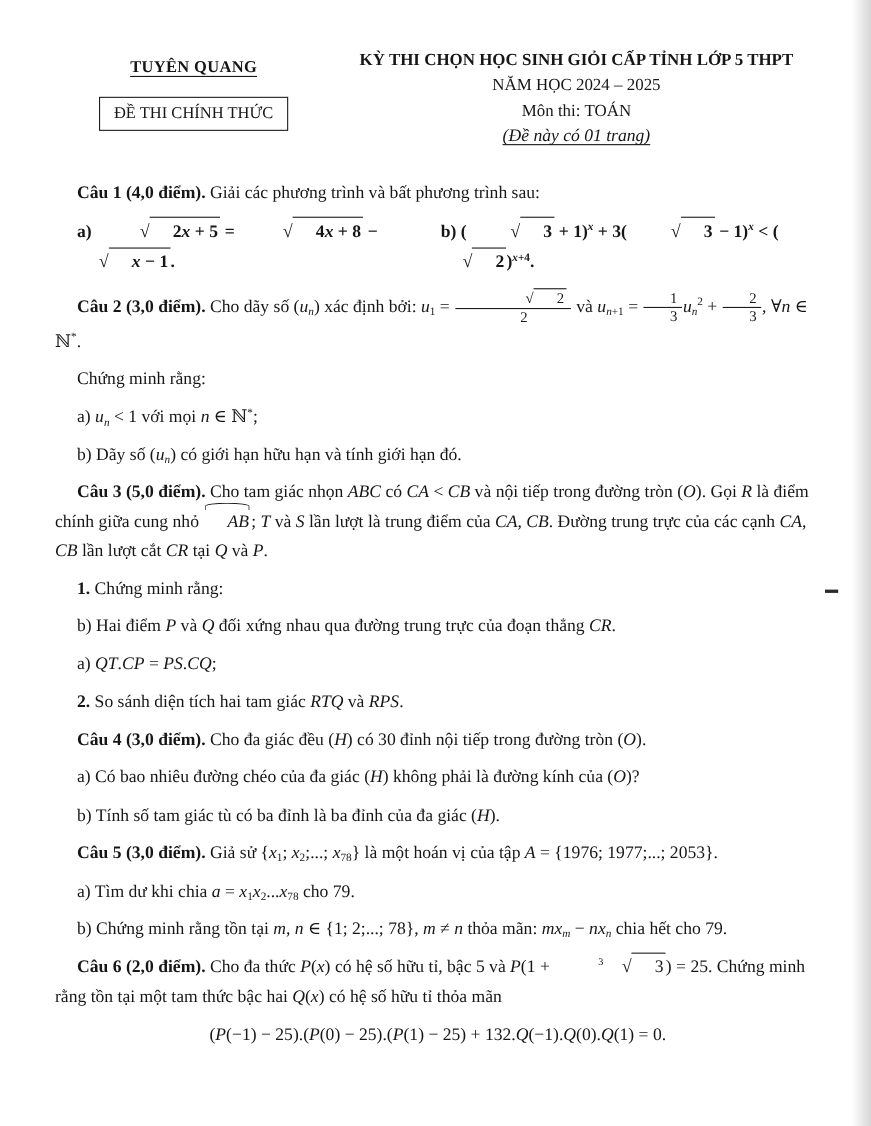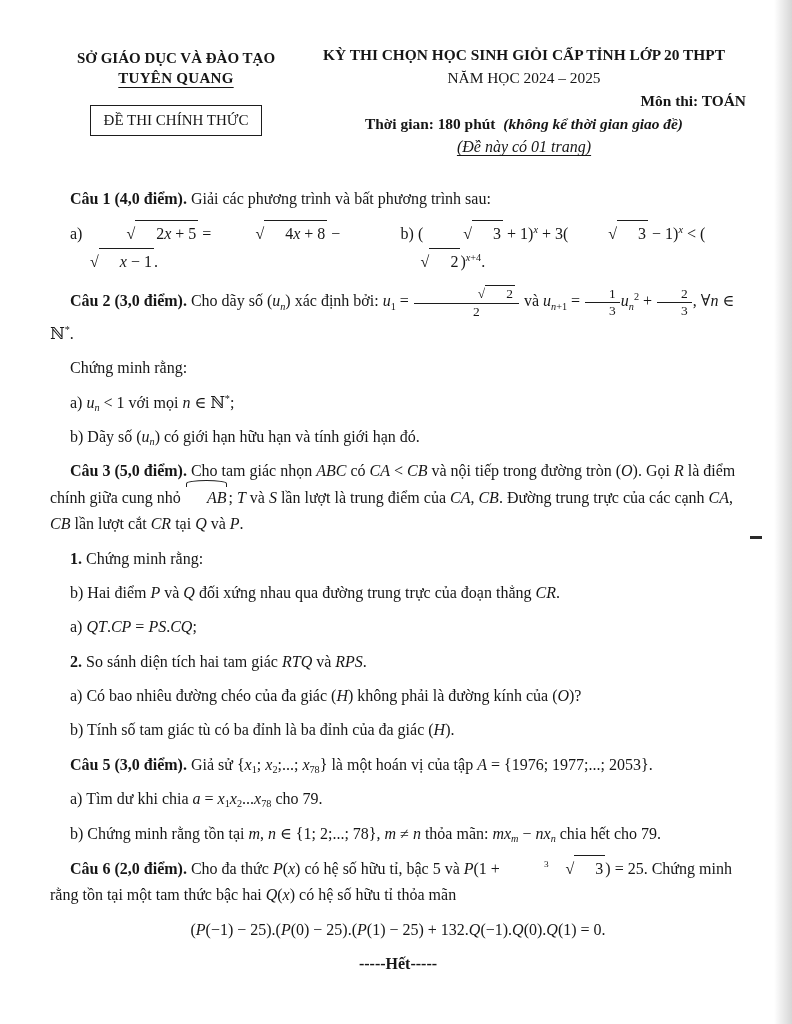--- a/index.html
+++ b/index.html
@@ -16,31 +16,31 @@
 
   
   .hdr{display:flex;align-items:flex-start;margin-bottom:30px;}
   .hdr-left{flex:0 0 252px;text-align:center;padding-top:4px;}
   .hdr-right{flex:1;text-align:center;}
   .dept{font-weight:bold;font-size:15px;white-space:nowrap;}
   .prov{font-weight:bold;font-size:15px;text-decoration:underline;text-underline-offset:4px;margin-top:3px;letter-spacing:0.3px;}
   .official-box{display:inline-block;border:1.6px solid #1d1d1d;padding:6px 13px;margin-top:18px;font-weight:normal;font-size:15px;white-space:nowrap;}
   .xtitle{font-weight:bold;font-size:15.4px;white-space:nowrap;}
   .year{font-weight:normal;font-size:15.4px;margin-top:5px;}
-  .subject{font-weight:bold;font-size:15.4px;margin-top:5px;text-align:right;}
+  .subject{font-weight:normal;font-size:15.4px;margin-top:5px;}
   .duration{font-size:15.4px;margin-top:5px;}
   .dbold{font-weight:bold;}
   .dnote{font-weight:bold;font-style:italic;margin-left:4px;}
   .pages{margin-top:5px;}
   .pnote{font-weight:normal;font-style:italic;text-decoration:underline;text-underline-offset:3px;}
 
   
   .para{margin:0 0 8px;line-height:1.65;text-indent:20px;}
   .qstart{margin-top:3px;}
-  .two-col{display:flex;margin:0 0 10px;align-items:center;}
+  .two-col{display:flex;margin:0 0 10px;align-items:center;font-weight:bold;}
   .two-col .para{margin:0;}
   .col-a{flex:0 0 47.5%;}
   .col-b{flex:1;}
   .center{text-align:center;text-indent:0;}
   .end{font-weight:bold;margin-top:4px;}
 
   
   .bold{font-weight:bold;}
   .m{font-style:italic;}
   sup,sub{font-size:64%;line-height:0;}
@@ -57,34 +57,29 @@
   .arcwrap::before{content:"";position:absolute;left:1px;right:1px;top:-5px;height:6px;
     border:1.2px solid #1c1c1c;border-bottom:none;border-radius:100% 100% 0 0;}
 </style>
 </head>
 <body>
 
 <div class="page">
 
   <header class="hdr">
     <div class="hdr-left">
-      <div class="dept">SỞ GIÁO DỤC VÀ ĐÀO TẠO</div>
       <div class="prov">TUYÊN QUANG</div>
       <div class="official-box">
         <span>ĐỀ THI CHÍNH THỨC</span>
       </div>
     </div>
     <div class="hdr-right">
-      <div class="xtitle">KỲ THI CHỌN HỌC SINH GIỎI CẤP TỈNH LỚP 20 THPT</div>
+      <div class="xtitle">KỲ THI CHỌN HỌC SINH GIỎI CẤP TỈNH LỚP 5 THPT</div>
       <div class="year">NĂM HỌC 2024 – 2025</div>
       <div class="subject">Môn thi: TOÁN</div>
-      <div class="duration">
-        <span class="dbold">Thời gian: 180 phút</span>
-        <span class="dnote">(không kể thời gian giao đề)</span>
-      </div>
       <div class="pages">
         <span class="pnote">(Đề này có 01 trang)</span>
       </div>
     </div>
   </header>
 
   <main>
     <p class="para qstart"><span class="bold">Câu 1 (4,0 điểm).</span><span class="seg"> Giải các phương trình và bất phương trình sau:</span></p>
     <div class="two-col">
       <p class="para col-a"><span class="seg">a) </span><span class="sqrt"><span class="rsym">√</span><span class="rad"><span class="seg">2</span><span class="m">x</span><span class="seg"> + 5</span></span></span><span class="seg"> = </span><span class="sqrt"><span class="rsym">√</span><span class="rad"><span class="seg">4</span><span class="m">x</span><span class="seg"> + 8</span></span></span><span class="seg"> − </span><span class="sqrt"><span class="rsym">√</span><span class="rad"><span class="m">x</span><span class="seg"> − 1</span></span></span><span class="seg">.</span></p>
@@ -95,28 +90,28 @@
     <p class="para"><span class="seg">Chứng minh rằng:</span></p>
     <p class="para"><span class="seg">a) </span><span class="m">u</span><sub class="sb"><span class="m">n</span></sub><span class="seg"> &lt; 1 với mọi </span><span class="m">n</span><span class="seg"> ∈ ℕ</span><sup class="sp"><span class="seg">*</span></sup><span class="seg">;</span></p>
     <p class="para"><span class="seg">b) Dãy số (</span><span class="m">u</span><sub class="sb"><span class="m">n</span></sub><span class="seg">) có giới hạn hữu hạn và tính giới hạn đó.</span></p>
 
     <p class="para qstart"><span class="bold">Câu 3 (5,0 điểm).</span><span class="seg"> Cho tam giác nhọn </span><span class="m">ABC</span><span class="seg"> có </span><span class="m">CA</span><span class="seg"> &lt; </span><span class="m">CB</span><span class="seg"> và nội tiếp trong đường tròn (</span><span class="m">O</span><span class="seg">). Gọi </span><span class="m">R</span><span class="seg"> là điểm chính giữa cung nhỏ </span><span class="arcwrap">AB</span><span class="seg">; </span><span class="m">T</span><span class="seg"> và </span><span class="m">S</span><span class="seg"> lần lượt là trung điểm của </span><span class="m">CA</span><span class="seg">, </span><span class="m">CB</span><span class="seg">. Đường trung trực của các cạnh </span><span class="m">CA</span><span class="seg">, </span><span class="m">CB</span><span class="seg"> lần lượt cắt </span><span class="m">CR</span><span class="seg"> tại </span><span class="m">Q</span><span class="seg"> và </span><span class="m">P</span><span class="seg">.</span></p>
     <p class="para"><span class="bold">1.</span><span class="seg"> Chứng minh rằng:</span></p>
     <p class="para"><span class="seg">b) Hai điểm </span><span class="m">P</span><span class="seg"> và </span><span class="m">Q</span><span class="seg"> đối xứng nhau qua đường trung trực của đoạn thẳng </span><span class="m">CR</span><span class="seg">.</span></p>
     <p class="para"><span class="seg">a) </span><span class="m">QT</span><span class="seg">.</span><span class="m">CP</span><span class="seg"> = </span><span class="m">PS</span><span class="seg">.</span><span class="m">CQ</span><span class="seg">;</span></p>
     <p class="para"><span class="bold">2.</span><span class="seg"> So sánh diện tích hai tam giác </span><span class="m">RTQ</span><span class="seg"> và </span><span class="m">RPS</span><span class="seg">.</span></p>
 
+    <p class="para qstart"><span class="bold">Câu 4 (3,0 điểm).</span><span class="seg"> Cho đa giác đều (</span><span class="m">H</span><span class="seg">) có 30 đỉnh nội tiếp trong đường tròn (</span><span class="m">O</span><span class="seg">).</span></p>
     <p class="para"><span class="seg">a) Có bao nhiêu đường chéo của đa giác (</span><span class="m">H</span><span class="seg">) không phải là đường kính của (</span><span class="m">O</span><span class="seg">)?</span></p>
     <p class="para"><span class="seg">b) Tính số tam giác tù có ba đỉnh là ba đỉnh của đa giác (</span><span class="m">H</span><span class="seg">).</span></p>
 
     <p class="para qstart"><span class="bold">Câu 5 (3,0 điểm).</span><span class="seg"> Giả sử {</span><span class="m">x</span><sub class="sb"><span class="seg">1</span></sub><span class="seg">; </span><span class="m">x</span><sub class="sb"><span class="seg">2</span></sub><span class="seg">;...; </span><span class="m">x</span><sub class="sb"><span class="seg">78</span></sub><span class="seg">} là một hoán vị của tập </span><span class="m">A</span><span class="seg"> = {1976; 1977;...; 2053}.</span></p>
     <p class="para"><span class="seg">a) Tìm dư khi chia </span><span class="m">a</span><span class="seg"> = </span><span class="m">x</span><sub class="sb"><span class="seg">1</span></sub><span class="m">x</span><sub class="sb"><span class="seg">2</span></sub><span class="seg">...</span><span class="m">x</span><sub class="sb"><span class="seg">78</span></sub><span class="seg"> cho 79.</span></p>
     <p class="para"><span class="seg">b) Chứng minh rằng tồn tại </span><span class="m">m</span><span class="seg">, </span><span class="m">n</span><span class="seg"> ∈ {1; 2;...; 78}, </span><span class="m">m</span><span class="seg"> ≠ </span><span class="m">n</span><span class="seg"> thỏa mãn: </span><span class="m">mx</span><sub class="sb"><span class="m">m</span></sub><span class="seg"> − </span><span class="m">nx</span><sub class="sb"><span class="m">n</span></sub><span class="seg"> chia hết cho 79.</span></p>
 
     <p class="para qstart"><span class="bold">Câu 6 (2,0 điểm).</span><span class="seg"> Cho đa thức </span><span class="m">P</span><span class="seg">(</span><span class="m">x</span><span class="seg">) có hệ số hữu tỉ, bậc 5 và </span><span class="m">P</span><span class="seg">(1 + </span><span class="sqrt"><span class="ridx">3</span><span class="rsym">√</span><span class="rad"><span class="seg">3</span></span></span><span class="seg">) = 25. Chứng minh rằng tồn tại một tam thức bậc hai </span><span class="m">Q</span><span class="seg">(</span><span class="m">x</span><span class="seg">) có hệ số hữu tỉ thỏa mãn</span></p>
     <p class="para center"><span class="seg">(</span><span class="m">P</span><span class="seg">(−1) − 25).(</span><span class="m">P</span><span class="seg">(0) − 25).(</span><span class="m">P</span><span class="seg">(1) − 25) + 132.</span><span class="m">Q</span><span class="seg">(−1).</span><span class="m">Q</span><span class="seg">(0).</span><span class="m">Q</span><span class="seg">(1) = 0.</span></p>
 
-    <p class="para center end">-----Hết-----</p>
   </main>
 
   <div class="scan-mark"></div>
   <div class="edge-shade"></div>
 </div>
 
 </body></html>

